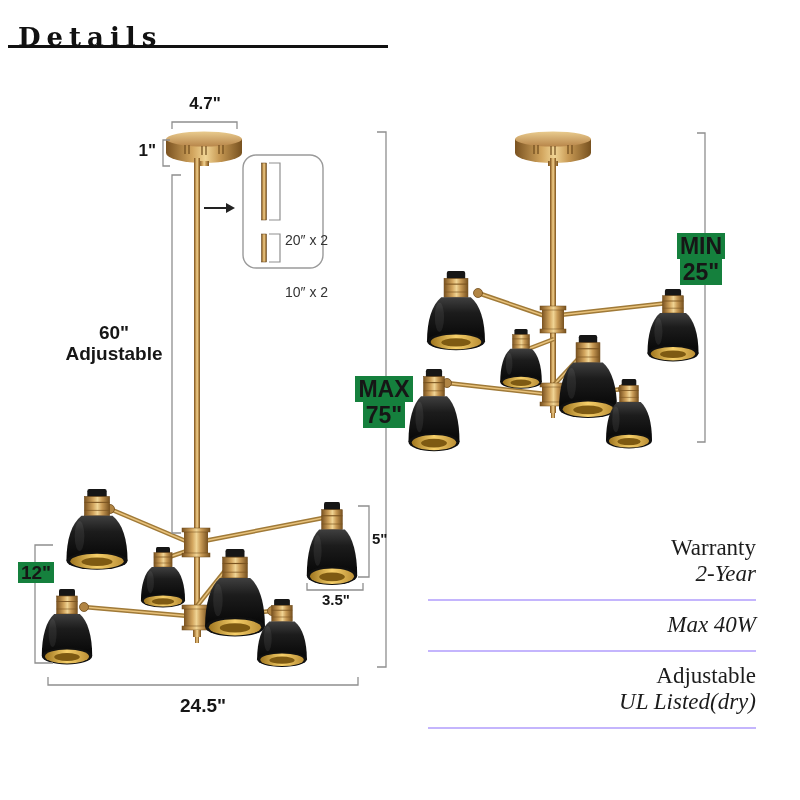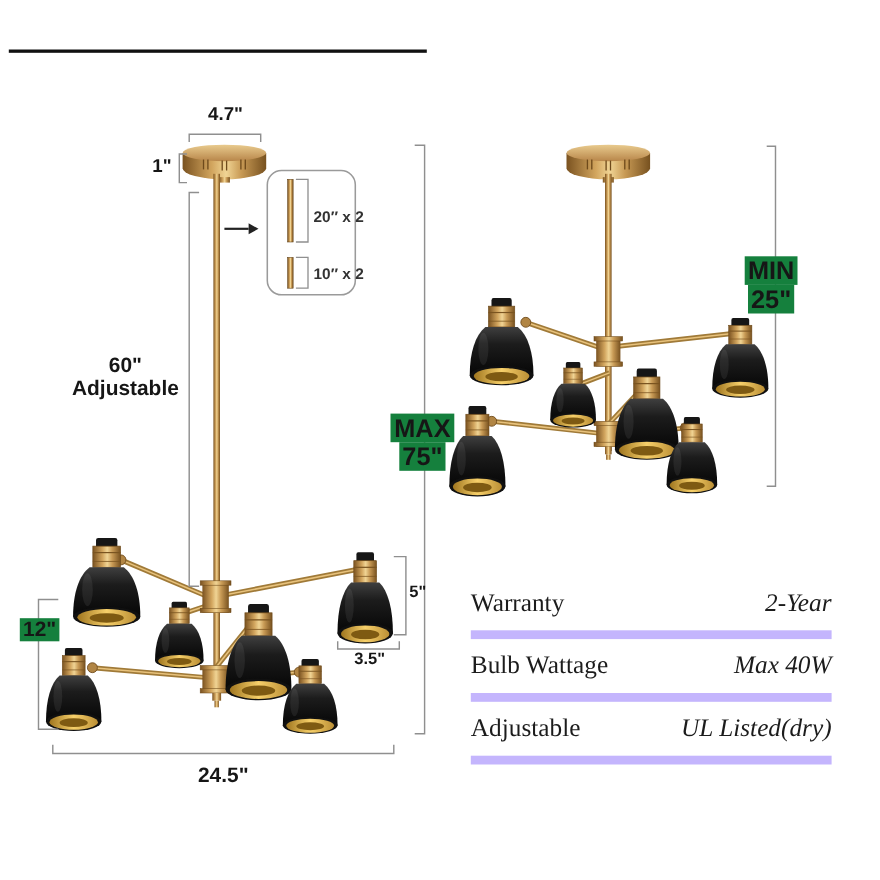--- a/index.html
+++ b/index.html
@@ -8,26 +8,26 @@
   #art{position:absolute;left:0;top:0;}
 
   #title{position:absolute;left:18px;top:5px;
          font-family:"DejaVu Serif","Liberation Serif",serif;
          font-size:26px;font-weight:700;letter-spacing:6px;color:#111;}
   #title-underline{position:absolute;left:8px;top:45px;width:380px;height:3px;background:#111;}
 
   .dim{position:absolute;color:#161616;font-weight:700;line-height:1.12;white-space:nowrap;}
   .center{text-align:center;}
   .wbg{background:#15803d;padding:0 3px;display:inline-block;}
-  .rodlbl{position:absolute;font-size:14px;color:#333;font-weight:700;white-space:nowrap;}
+  .rodlbl{position:absolute;font-size:14px;color:#333;font-weight:400;white-space:nowrap;margin-top:43px;}
 
   #spec-table{position:absolute;left:428px;top:524px;width:328px;
               font-family:"Liberation Serif",serif;font-size:23px;color:#1c1c1c;}
   .spec-row{display:flex;justify-content:space-between;align-items:flex-end;
-            padding:11px 0 12px 0;border-bottom:8px solid #c4b5fd;}
+            padding:11px 0 12px 0;border-bottom:2px solid #c4b5fd;flex-direction:column;}
   .spec-value{text-align:right;font-style:italic;}
 </style>
 </head>
 <body>
 
 <div id="canvas">
 
   <svg id="art" width="800" height="800" viewBox="0 0 800 800" xmlns="http://www.w3.org/2000/svg" xmlns:xlink="http://www.w3.org/1999/xlink">
     <defs>
       <linearGradient id="brassX" x1="0" y1="0" x2="1" y2="0">
@@ -195,20 +195,21 @@
         <use href="#shade-def" xlink:href="#shade-def" transform="translate(434,369) scale(0.81,1.09)"></use>
         <use href="#shade-def" xlink:href="#shade-def" transform="translate(629,379) scale(0.73,0.92)"></use>
       </g>
     </g>
 
     <g fill="none" stroke="#8f8f8f" stroke-width="1.3">
       <path d="M697,133 L705,133 L705,442 L697,442"></path>
     </g>
   </svg>
 
+  <h1 id="title">Details</h1>
   <div id="title-underline"></div>
 
   <div class="dim center" style="left:170px;top:94px;width:70px;font-size:17px">4.7"</div>
 
   <div class="dim" style="left:116px;top:141px;width:40px;text-align:right;font-size:17px">1"</div>
 
   <div class="rodlbl" style="left:285px;top:189px">20″ x 2</div>
   <div class="rodlbl" style="left:285px;top:241px">10″ x 2</div>
 
   <div class="dim center" style="left:38px;top:322px;width:152px;font-size:19px">
@@ -235,21 +236,20 @@
   <div class="dim center" style="left:313px;top:592px;width:46px;font-size:15px">3.5"</div>
 
   <div class="dim center" style="left:157px;top:695px;width:92px;font-size:19px">24.5"</div>
 
   <div id="spec-table">
     <div class="spec-row">
       <span class="spec-label">Warranty</span>
       <span class="spec-value">2-Year</span>
     </div>
     <div class="spec-row">
-      <span class="spec-label">Bulb Wattage</span>
       <span class="spec-value">Max 40W</span>
     </div>
     <div class="spec-row">
       <span class="spec-label">Adjustable</span>
       <span class="spec-value">UL Listed(dry)</span>
     </div>
   </div>
 
 </div>
 

